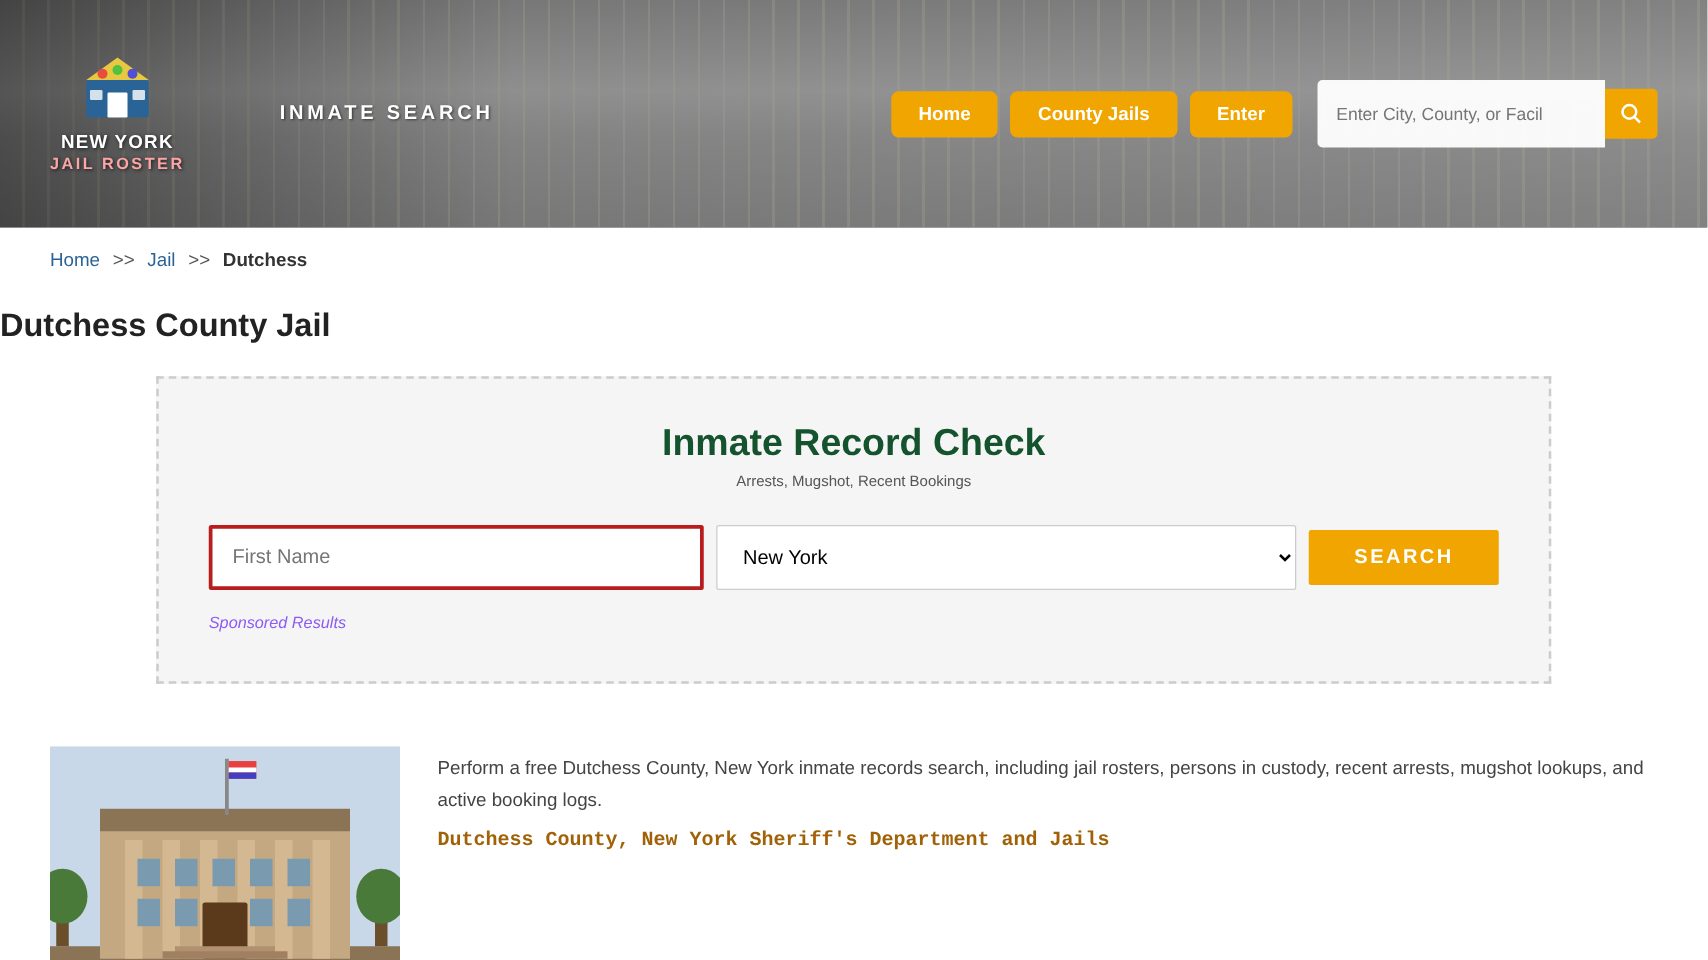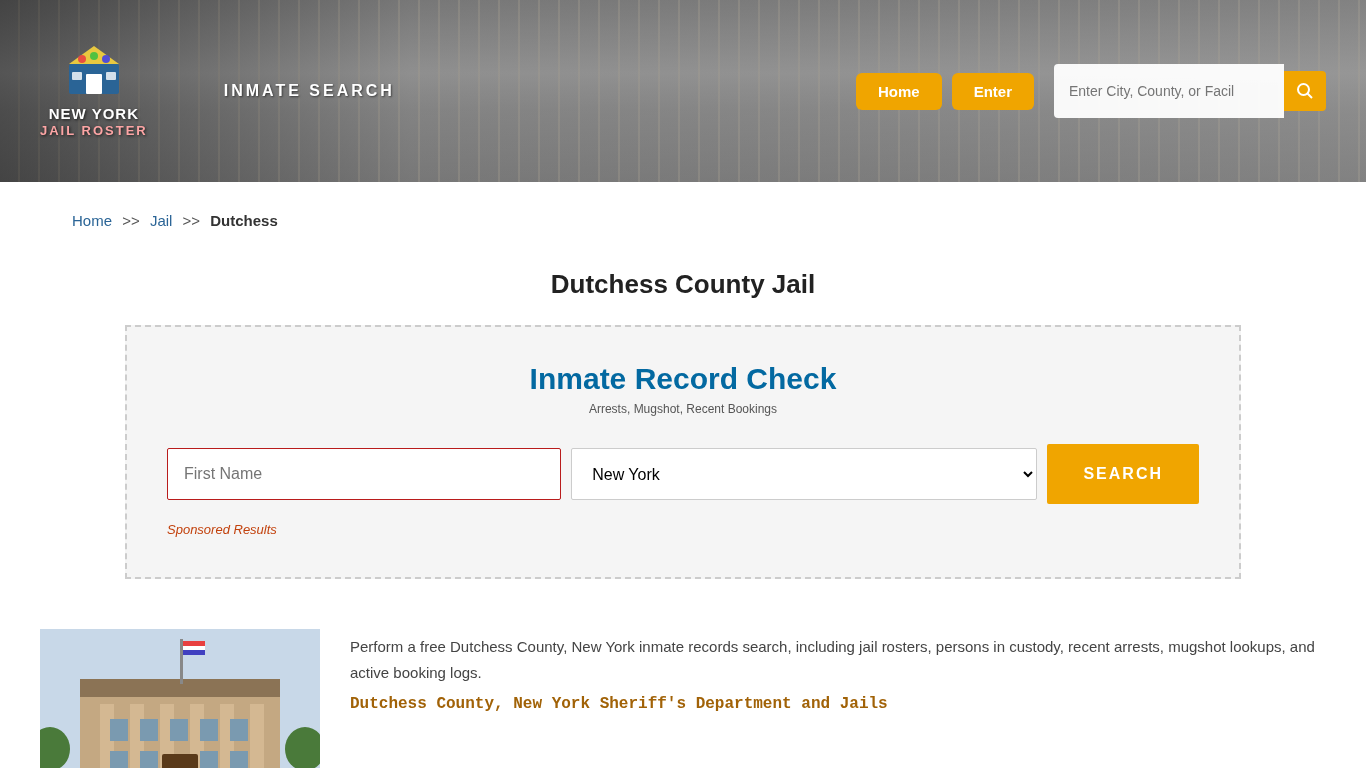--- a/index.html
+++ b/index.html
@@ -113,76 +113,74 @@
       border-radius: 0 4px 4px 0;
       display: flex;
       align-items: center;
       justify-content: center;
       color: #fff;
       font-size: 18px;
     }
 
     
     .breadcrumb {
-      padding: 30px 40px;
+      padding: 18px 40px;
       font-size: 15px;
-      margin-left: 32px;
     }
     .breadcrumb a {
       color: #2a6496;
       text-decoration: none;
     }
     .breadcrumb .sep {
       margin: 0 6px;
       color: #555;
     }
     .breadcrumb .current {
       color: #333;
       font-weight: bold;
     }
 
     
     .page-title {
-      text-align: center;
       font-size: 26px;
       font-weight: bold;
       color: #222;
       margin: 10px 0 25px 0;
     }
 
     
     .search-section {
       margin: 0 125px 30px 125px;
       border: 2px dashed #ccc;
       background: #f5f5f5;
       padding: 35px 40px 40px 40px;
     }
     .search-section-title {
       text-align: center;
       font-size: 30px;
       font-weight: bold;
-      color: #0369a1;
+      color: #14532d;
       margin-bottom: 6px;
     }
     .search-section-sub {
       text-align: center;
       font-size: 12px;
       color: #555;
       margin-bottom: 28px;
     }
     .search-form-row {
       display: flex;
       gap: 10px;
       align-items: center;
     }
     .search-form-row input {
       flex: 1;
       padding: 14px 16px;
       font-size: 16px;
-      border: 1px solid #b91c1c;
+      border: 3px solid #b91c1c;
       outline: none;
       height: 52px;
       border-radius: 2px;
     }
     .search-form-row select {
       flex: 1.2;
       padding: 14px 16px;
       font-size: 16px;
       border: 1px solid #ccc;
       outline: none;
@@ -190,30 +188,30 @@
       border-radius: 2px;
       background: #fff;
     }
     .search-form-btn {
       background: #f0a500;
       color: #fff;
       font-size: 16px;
       font-weight: bold;
       letter-spacing: 2px;
       border: none;
-      height: 60px;
+      height: 44px;
       padding: 0 36px;
       cursor: pointer;
       border-radius: 2px;
       flex-shrink: 0;
     }
     .sponsored-label {
       margin-top: 18px;
       font-size: 13px;
-      color: #c2410c;
+      color: #8b5cf6;
       font-style: italic;
     }
 
     
     .bottom-content {
       display: flex;
       padding: 20px 40px;
       gap: 30px;
     }
     .building-img {
@@ -263,20 +261,21 @@
         <circle cx="42" cy="15" r="4" fill="#4040e8" opacity="0.9"></circle>
       </svg>
       <div class="logo-text">NEW YORK</div>
       <div class="logo-subtitle">JAIL ROSTER</div>
     </div>
 
     <span class="inmate-search-label">INMATE SEARCH</span>
 
     <nav class="nav-links">
       <a class="nav-btn nav-btn-orange" href="#">Home</a>
+      <a class="nav-btn nav-btn-orange" href="#">County Jails</a>
       <a class="nav-btn nav-btn-orange" href="#">Enter</a>
     </nav>
 
     <div class="search-box">
       <input class="search-input" type="text" placeholder="Enter City, County, or Facil" style="">
       <button class="search-btn">
         <svg width="18" height="18" viewBox="0 0 18 18">
           <circle cx="7.5" cy="7.5" r="5.5" stroke="#fff" stroke-width="2" fill="none"></circle>
           <line x1="11.5" y1="11.5" x2="16" y2="16" stroke="#fff" stroke-width="2"></line>
         </svg>

